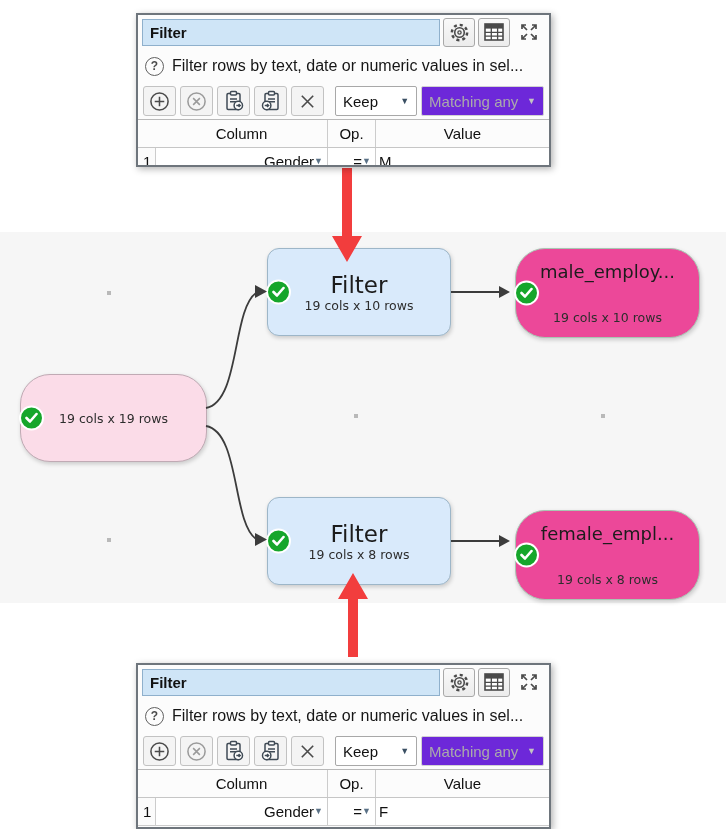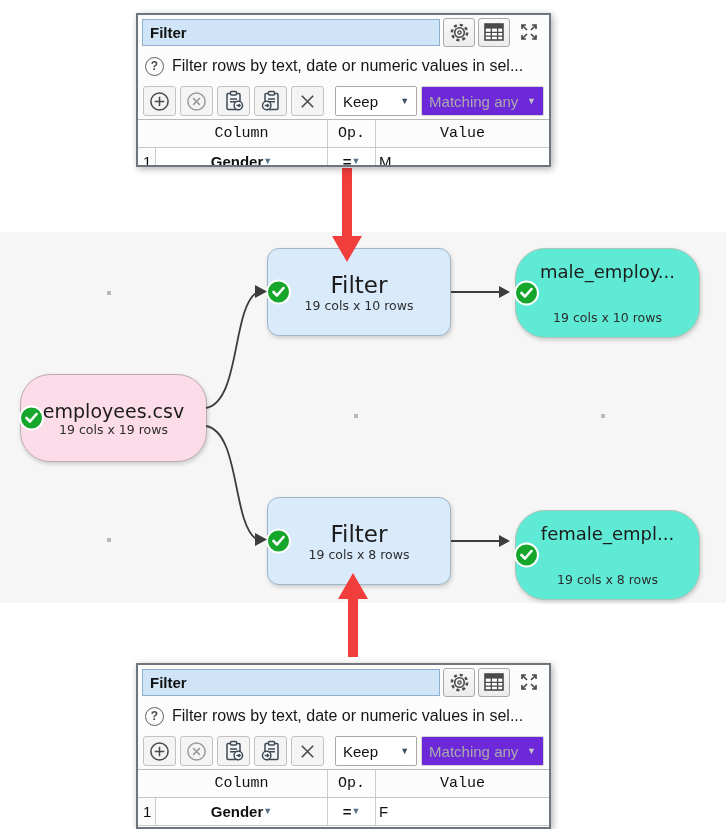--- a/index.html
+++ b/index.html
@@ -11,21 +11,21 @@
           background:#f6f6f6;z-index:1;}
   .grid-dot{position:absolute;width:4px;height:4px;background:#b9b9b9;}
 
   .node{position:absolute;box-sizing:border-box;display:flex;flex-direction:column;
         align-items:center;justify-content:center;
         border:1px solid #b0b0b0;border-radius:30px;
         box-shadow:1px 2px 4px rgba(0,0,0,0.18);
         font-family:"DejaVu Sans",sans-serif;z-index:2;}
   .node.source{background:#fbdce8;border-color:#c0aab4;}
   .node.transform{background:#d9eafb;border-color:#9db6c8;border-radius:12px;}
-  .node.output{background:#5eead4;border-color:#a9c5b3;gap:28px;}
+  .node.output{background:#ec4899;border-color:#a9c5b3;gap:28px;}
   .node-title{font-size:19px;color:#1c1c1c;white-space:nowrap;}
   .node.transform .node-title{font-size:23px;}
   .node.output .node-title{font-size:18px;}
   .node-meta{font-size:12.5px;color:#2d2d2d;white-space:nowrap;}
   .check{position:absolute;left:-2px;top:50%;transform:translateY(-50%);
          width:25px;height:25px;border-radius:50%;background:#16a62b;
          border:2px solid #ffffff;box-sizing:border-box;
          display:flex;align-items:center;justify-content:center;}
 
   
@@ -63,29 +63,29 @@
       display:flex;align-items:center;justify-content:space-between;padding:0 7px;
       font-size:15px;color:#111;border-radius:2px;}
   .dd.keep{width:84px;margin-left:7px;}
   .dd.disabled{width:126px;background:#6d28d9;border-color:#d2d2d2;color:#ababab;}
   .dd-arrow{font-size:9px;color:#3a4f63;line-height:1;}
   .dd.disabled .dd-arrow{color:#c3c3c3;}
 
   .fgrid{border-top:1px solid #b9b9b9;}
   .fgrid-header{display:grid;grid-template-columns:18px 172px 48px 1fr;height:27px;
                 font-size:15px;color:#101010;border-bottom:1px solid #c6c6c6;}
-  .hc{display:flex;align-items:center;justify-content:center;border-right:1px solid #cccccc;font-family:Liberation Mono, monospace;}
+  .hc{display:flex;align-items:center;justify-content:center;border-right:1px solid #cccccc;}
   .hc.blank{border-right:none;}
   .hc.last{border-right:none;}
   .fgrid-row{display:grid;grid-template-columns:18px 172px 48px 1fr;height:27px;
              font-size:15px;color:#101010;border-bottom:1px solid #cccccc;}
   .cell{display:flex;align-items:center;background:#ffffff;border-right:1px solid #cccccc;
         padding:0 4px;box-sizing:border-box;}
   .cell.num{background:#fbfbfb;padding-left:5px;}
-  .cell.spread{justify-content:center;font-weight:bold;}
+  .cell.spread{justify-content:flex-end;}
   .value-input{border:none;outline:none;background:#fff;width:100%;height:100%;
                font-family:"Liberation Sans",sans-serif;font-size:15px;color:#101010;
                padding:0 3px;box-sizing:border-box;}
 </style>
 </head>
 <body>
 
 <div id="page">
 
   <div id="canvas">
@@ -93,21 +93,20 @@
     <div class="grid-dot" style="left:354px;top:182px"></div>
     <div class="grid-dot" style="left:601px;top:182px"></div>
     <div class="grid-dot" style="left:107px;top:306px"></div>
 
     <div class="node source" style="left:20px;top:142px;width:187px;height:88px">
       <span class="check">
         <svg width="13" height="11" viewBox="0 0 13 11">
             <polyline points="1.5,5.5 5,9 11.5,1.5" fill="none" stroke="#ffffff" stroke-width="2.6" stroke-linecap="round" stroke-linejoin="round"></polyline>
           </svg>
       </span>
-      <span class="node-title">employees.csv</span>
       <span class="node-meta">19 cols x 19 rows</span>
     </div>
 
     <div class="node transform" style="left:267px;top:16px;width:184px;height:88px">
       <span class="check">
         <svg width="13" height="11" viewBox="0 0 13 11">
             <polyline points="1.5,5.5 5,9 11.5,1.5" fill="none" stroke="#ffffff" stroke-width="2.6" stroke-linecap="round" stroke-linejoin="round"></polyline>
           </svg>
       </span>
       <span class="node-title">Filter</span>

